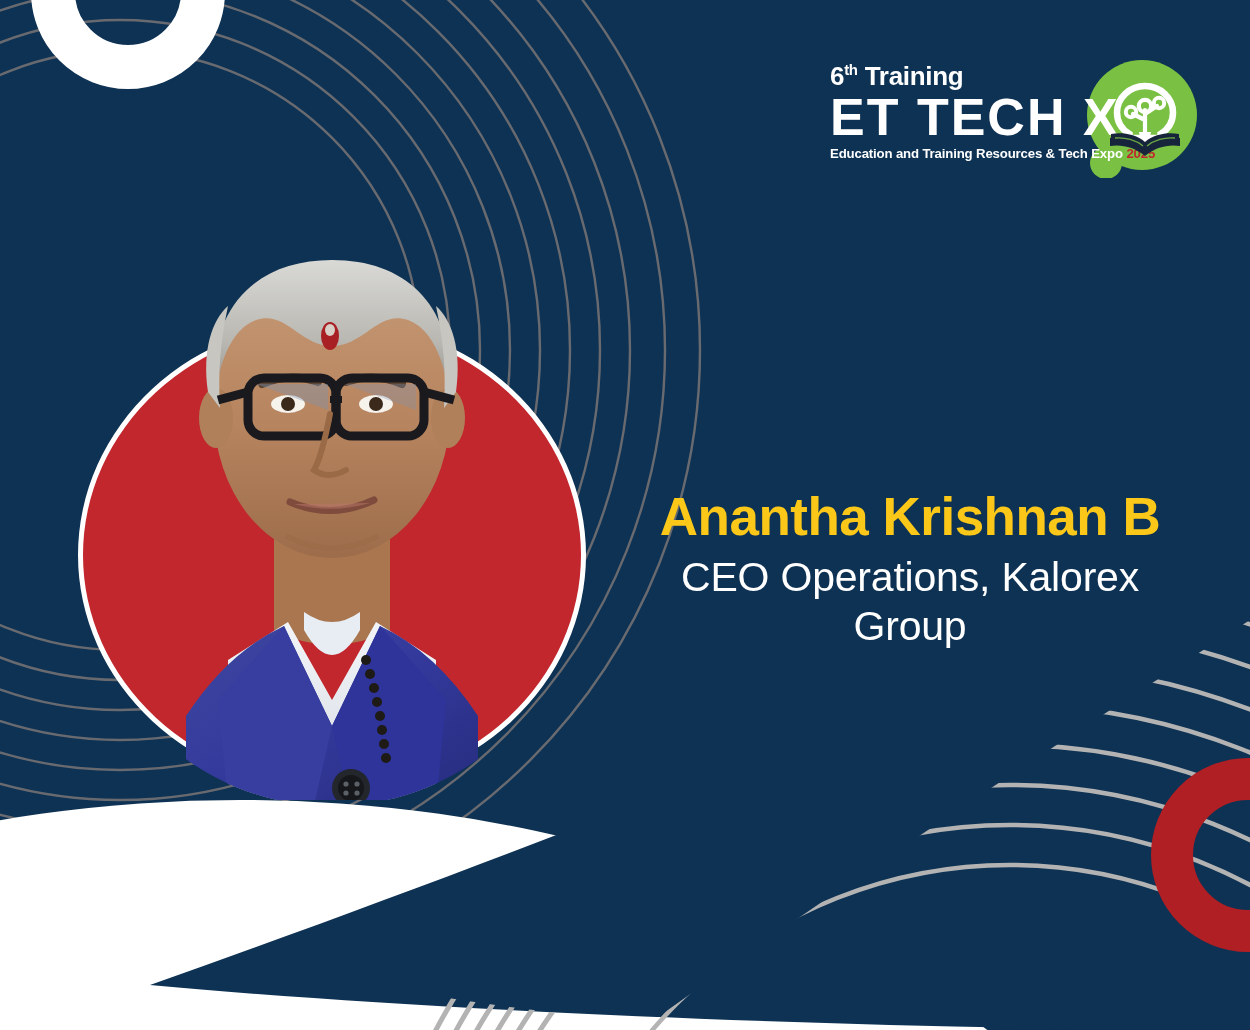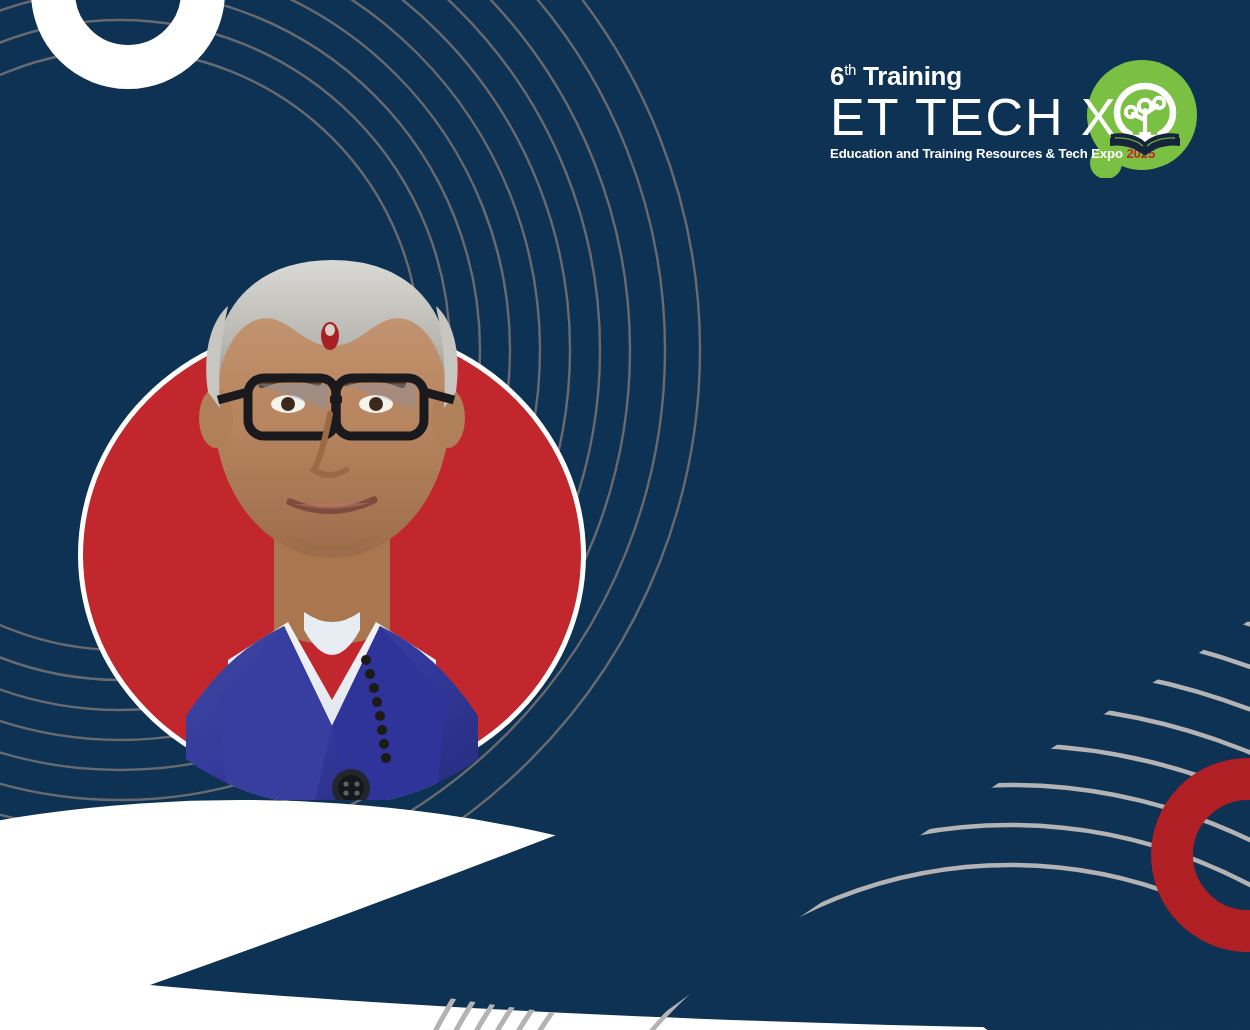--- a/index.html
+++ b/index.html
@@ -41,25 +41,25 @@
     font-size:26px;
     font-weight:bold;
     color:#ffffff;
     letter-spacing:-0.3px;
     line-height:1;
     white-space:nowrap;
   }
   #logo-edition .ord {
     font-size:15px;
     vertical-align:super;
-    font-weight:normal;
+    font-weight:bold;
   }
   #logo-wordmark {
     font-size:52px;
-    font-weight:normal;
+    font-weight:bold;
     color:#ffffff;
     letter-spacing:2px;
     line-height:1.02;
     margin-top:2px;
     white-space:nowrap;
   }
   #logo-tagline {
     font-size:13.2px;
     font-weight:bold;
     color:#ffffff;
@@ -301,20 +301,27 @@
         <circle cx="273" cy="628" r="19" fill="#23262B"></circle>
         <circle cx="273" cy="628" r="13" fill="#15171B"></circle>
         <circle cx="268" cy="624" r="2.6" fill="#5C6067"></circle>
         <circle cx="279" cy="624" r="2.6" fill="#5C6067"></circle>
         <circle cx="268" cy="633" r="2.6" fill="#5C6067"></circle>
         <circle cx="279" cy="633" r="2.6" fill="#5C6067"></circle>
       </g>
     </svg>
   </div>
 
+  <div id="speaker-block">
+    <div id="speaker-name">Anantha Krishnan B</div>
+    <div id="speaker-role">
+      <div>CEO Operations, Kalorex</div>
+      <div>Group</div>
+    </div>
+  </div>
 
   <div id="logo-lockup">
 
     <svg id="logo-green-blob" viewBox="0 0 118 118">
       <circle cx="59" cy="55" r="55" fill="#7AC043"></circle>
       <circle cx="23" cy="103" r="16" fill="#7AC043"></circle>
     </svg>
 
     <div id="logo-text-block">
       <div id="logo-edition"><span>6</span><span class="ord">th</span>&nbsp;<span>Training</span></div>

